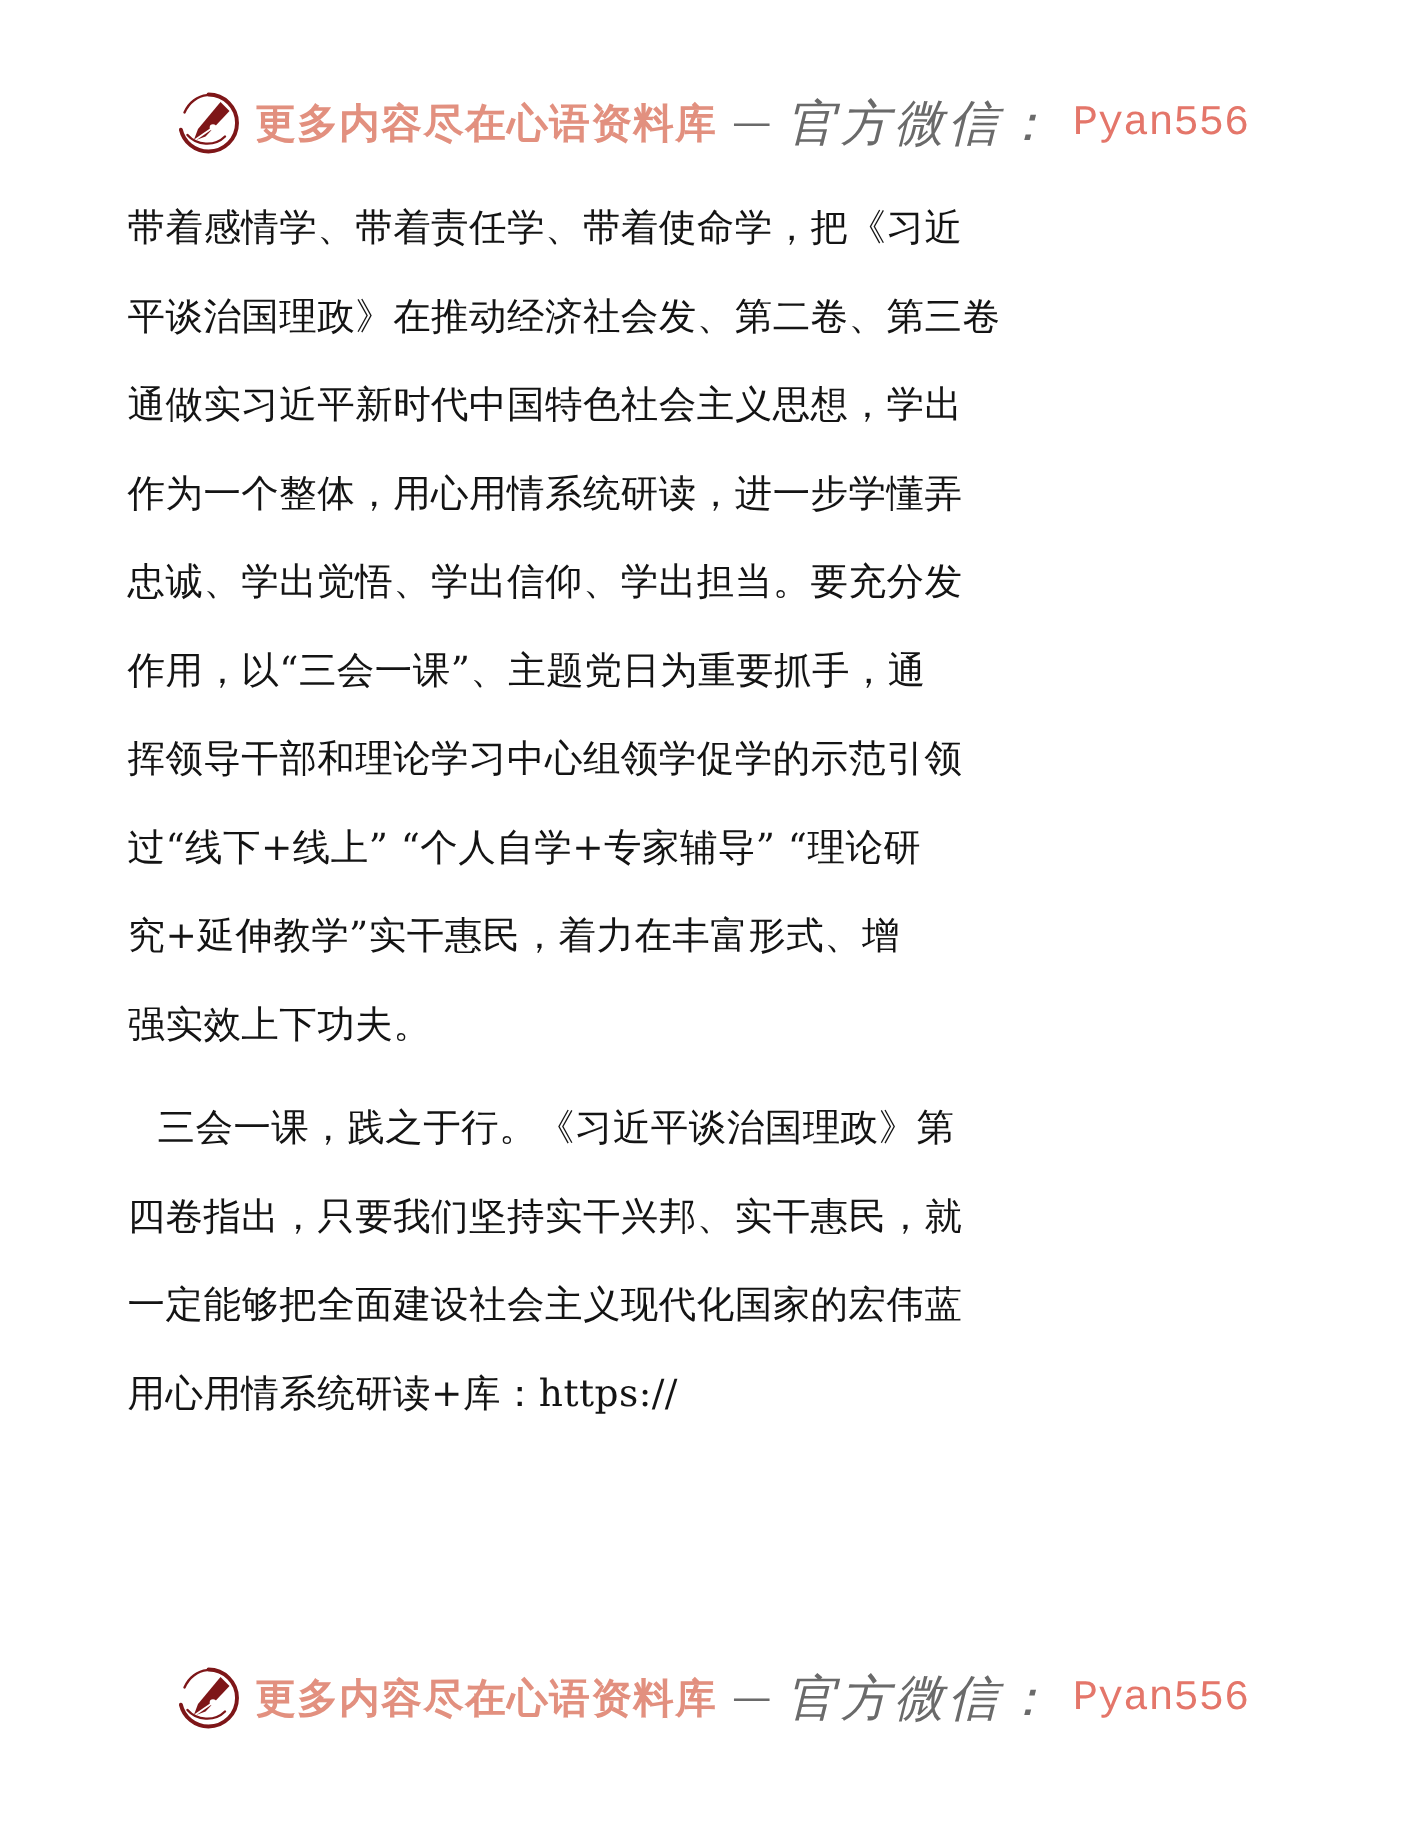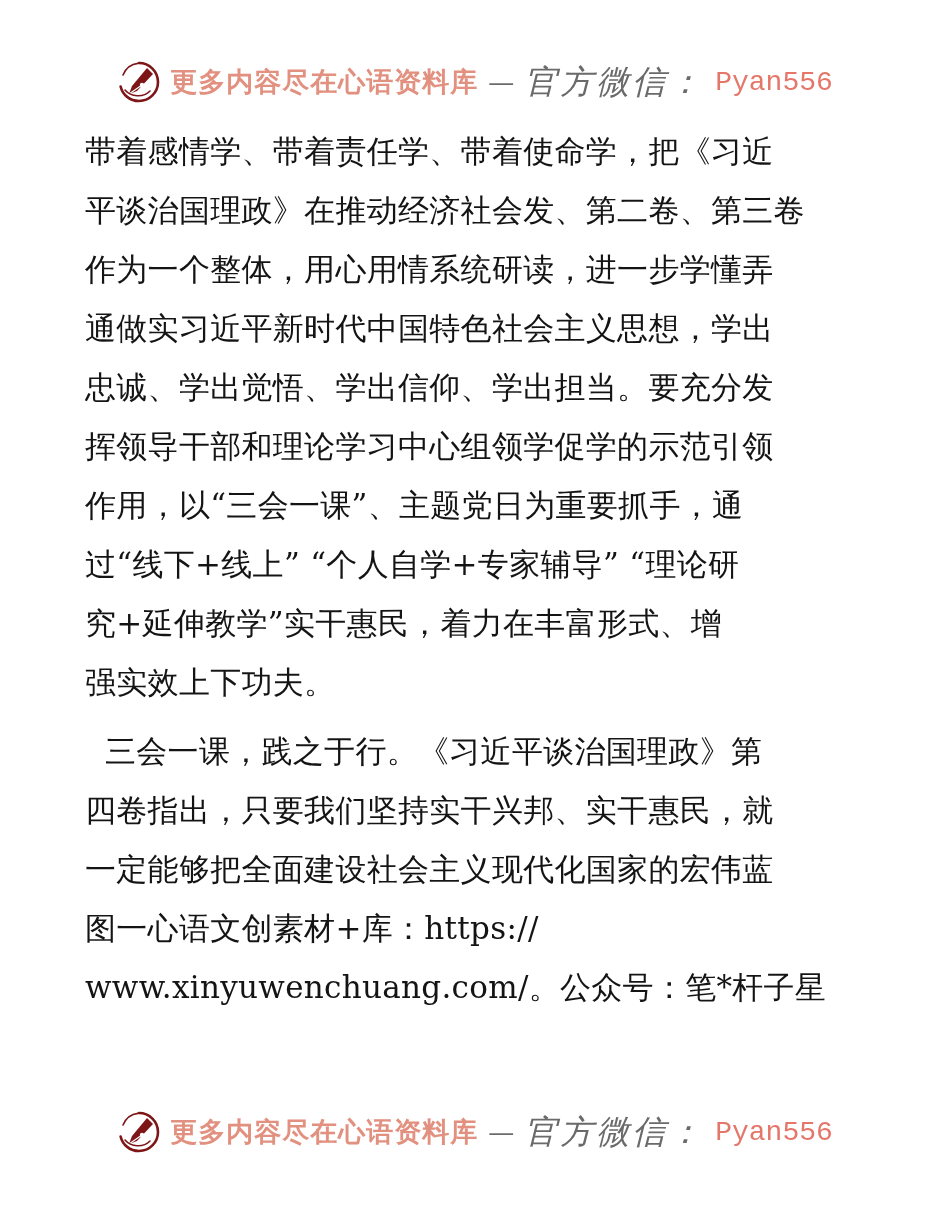--- a/index.html
+++ b/index.html
@@ -54,21 +54,21 @@
     margin-left: 2px;
   }
   .document-body {
     margin: 16px 85px 0 85px;
     color: #141414;
   }
   .paragraph { margin: 0; }
   .paragraph + .paragraph { margin-top: 10px; }
   .line {
     font-family: "DejaVu Serif", serif;
-    font-size: 31px;
+    font-size: 25px;
     line-height: 59px;
     height: 59px;
     letter-spacing: 0.3px;
     white-space: nowrap;
     color: #141414;
   }
   .line.indent { padding-left: 20px; }
 </style>
 </head>
 <body>
@@ -89,35 +89,34 @@
     <span class="brand-tagline">更多内容尽在心语资料库</span>
       <span class="brand-dash">—</span>
       <span class="brand-wechat-label">官方微信：</span>
       <span class="brand-wechat-id">Pyan556</span>
   </div>
 
   <div class="document-body">
       <div class="paragraph">
         <div class="line">带着感情学、带着责任学、带着使命学，把《习近</div>
         <div class="line">平谈治国理政》在推动经济社会发、第二卷、第三卷</div>
+        <div class="line">通做实习近平新时代中国特色社会主义思想，学出</div>
         <div class="line">作为一个整体，用心用情系统研读，进一步学懂弄</div>
-        <div class="line">通做实习近平新时代中国特色社会主义思想，学出</div>
         <div class="line">忠诚、学出觉悟、学出信仰、学出担当。要充分发</div>
+        <div class="line">作用，以“三会一课”、主题党日为重要抓手，通</div>
         <div class="line">挥领导干部和理论学习中心组领学促学的示范引领</div>
-        <div class="line">作用，以“三会一课”、主题党日为重要抓手，通</div>
         <div class="line">过“线下+线上” “个人自学+专家辅导” “理论研</div>
         <div class="line">究+延伸教学”实干惠民，着力在丰富形式、增</div>
         <div class="line">强实效上下功夫。</div>
       </div>
       <div class="paragraph">
         <div class="line indent">三会一课，践之于行。《习近平谈治国理政》第</div>
         <div class="line">四卷指出，只要我们坚持实干兴邦、实干惠民，就</div>
         <div class="line">一定能够把全面建设社会主义现代化国家的宏伟蓝</div>
-        <div class="line">图一心语文创素材+库：https://</div>
-        <div class="line">www.xinyuwenchuang.com/。公众号：笔*杆子星</div>
+        <div class="line">用心用情系统研读+库：https://</div>
       </div>
     </div>
 
   <div class="brand-bar footer">
     <span class="brand-logo">
       <svg viewBox="0 0 44 44" width="44" height="44" fill="none">
         <path d="M22 3 C32.5 3 41 11.5 41 22 C41 32.5 32.5 41 22 41 C13 41 5.5 34.8 3.6 26.5" stroke="currentColor" stroke-width="2.6" stroke-linecap="round"></path>
         <path d="M6 15 C9 8 15 4 21 3.4" stroke="currentColor" stroke-width="1.6" stroke-linecap="round"></path>
         <path d="M30 8 L36 14 L20 31 L12 34 L15 26 Z" fill="currentColor"></path>
         <circle cx="25" cy="25" r="2.2" fill="#ffffff"></circle>

